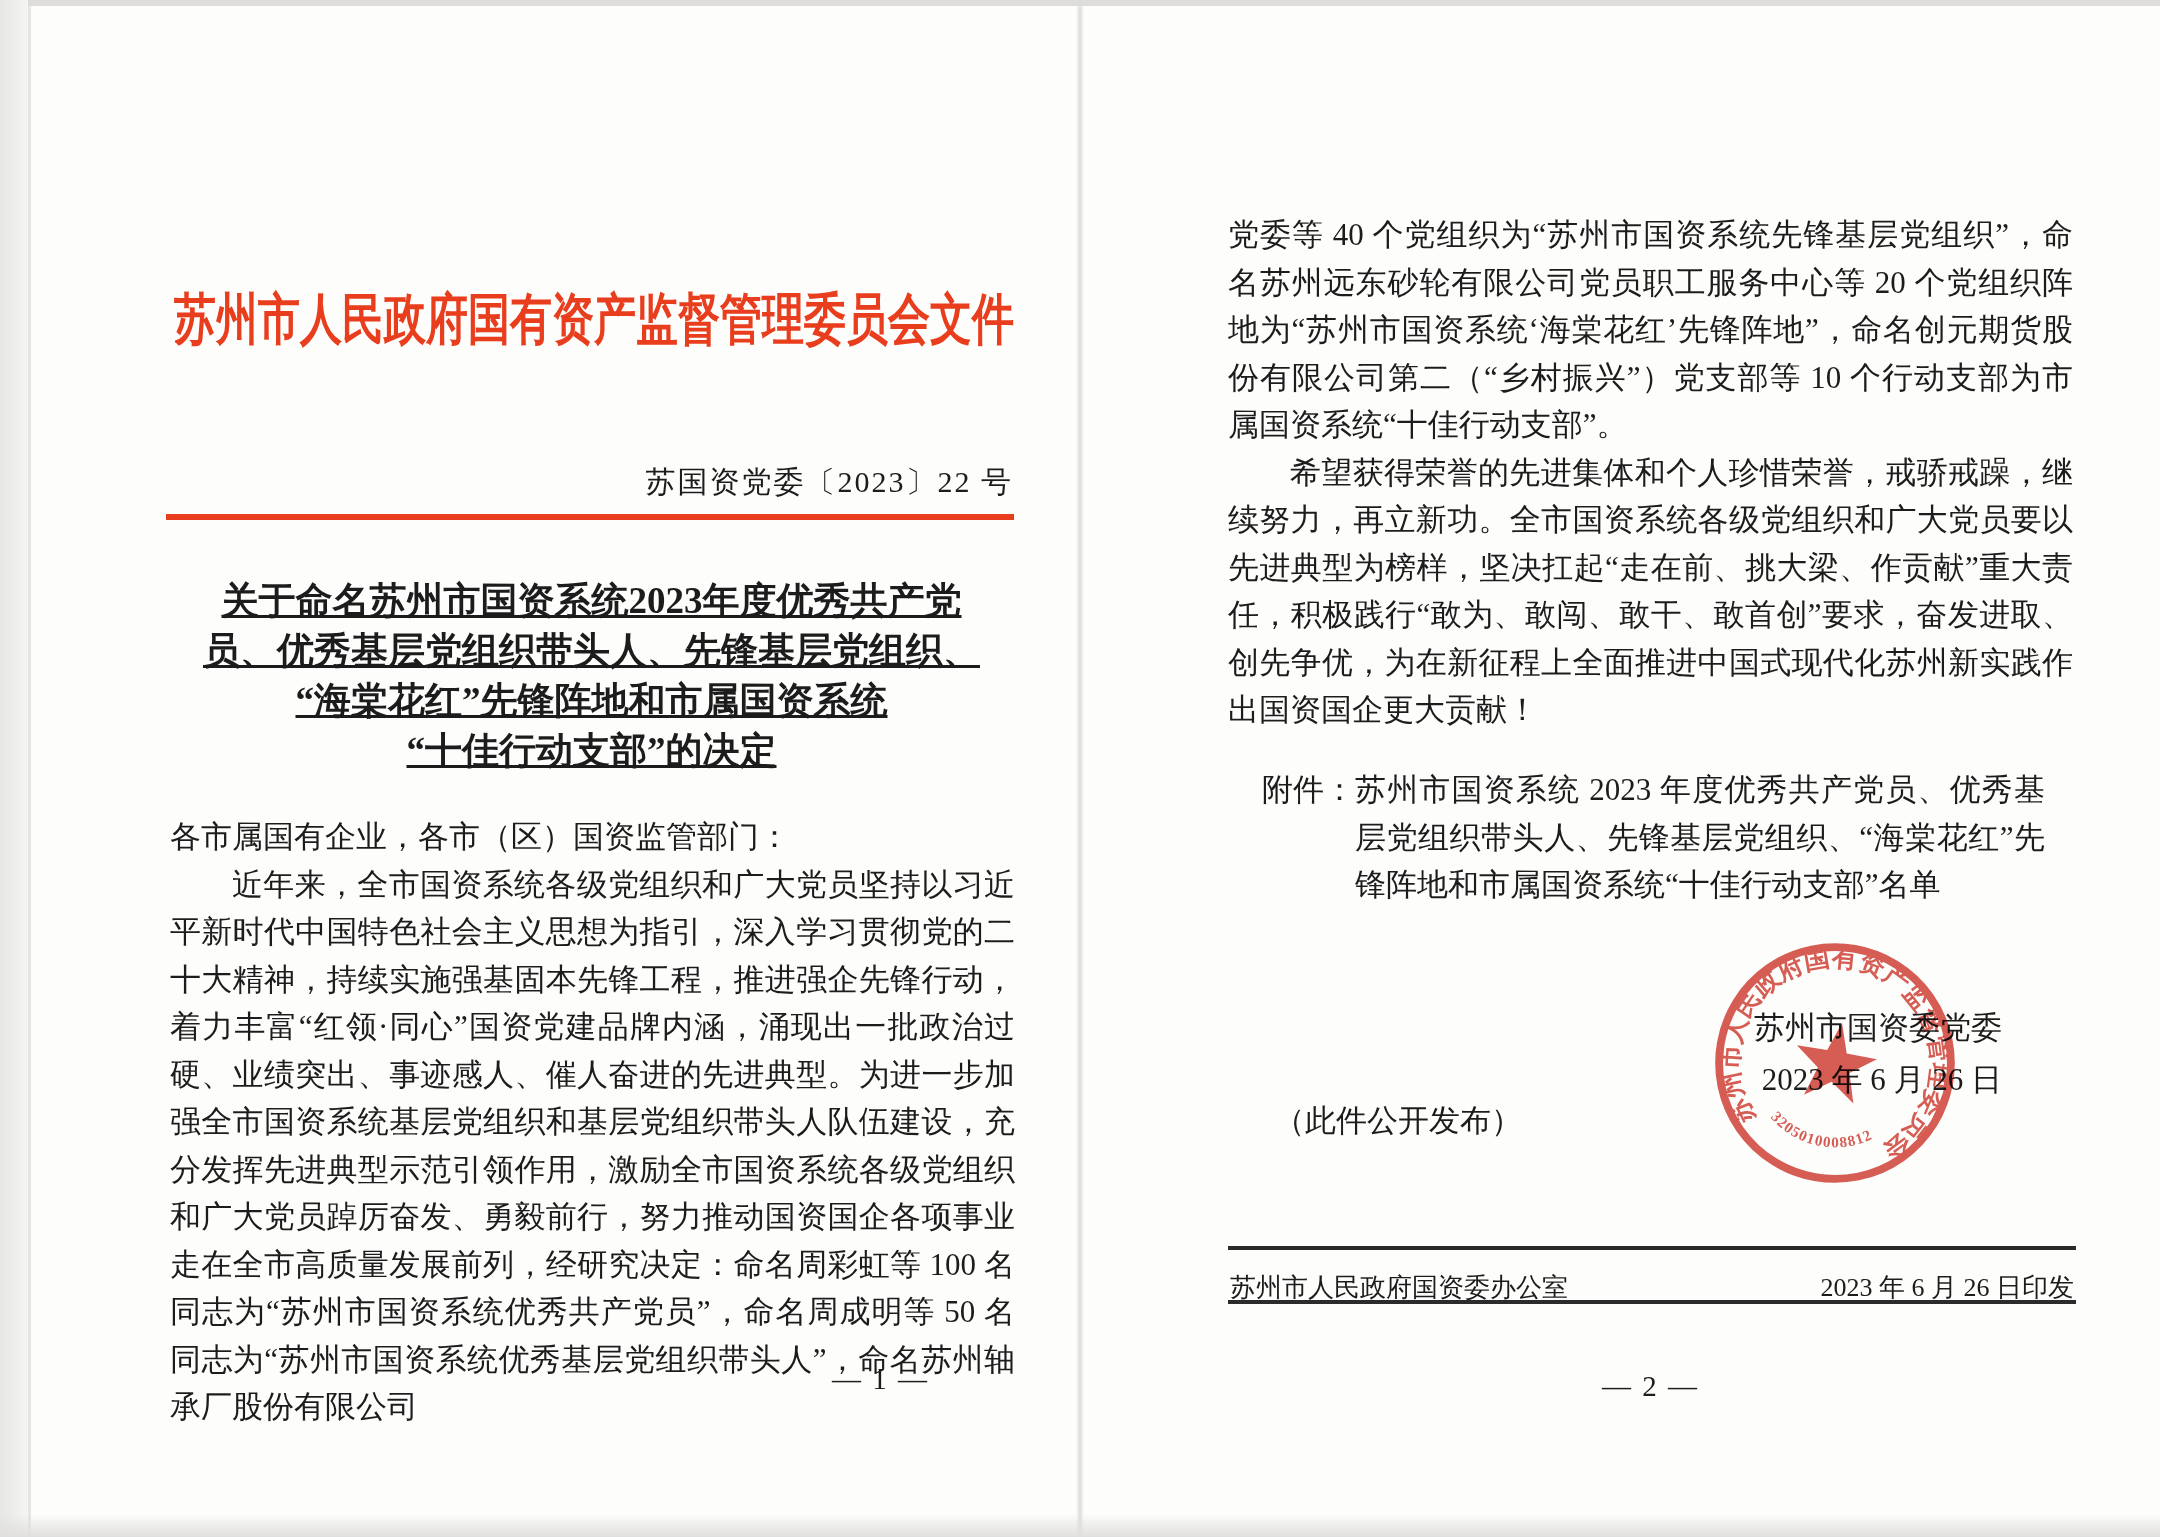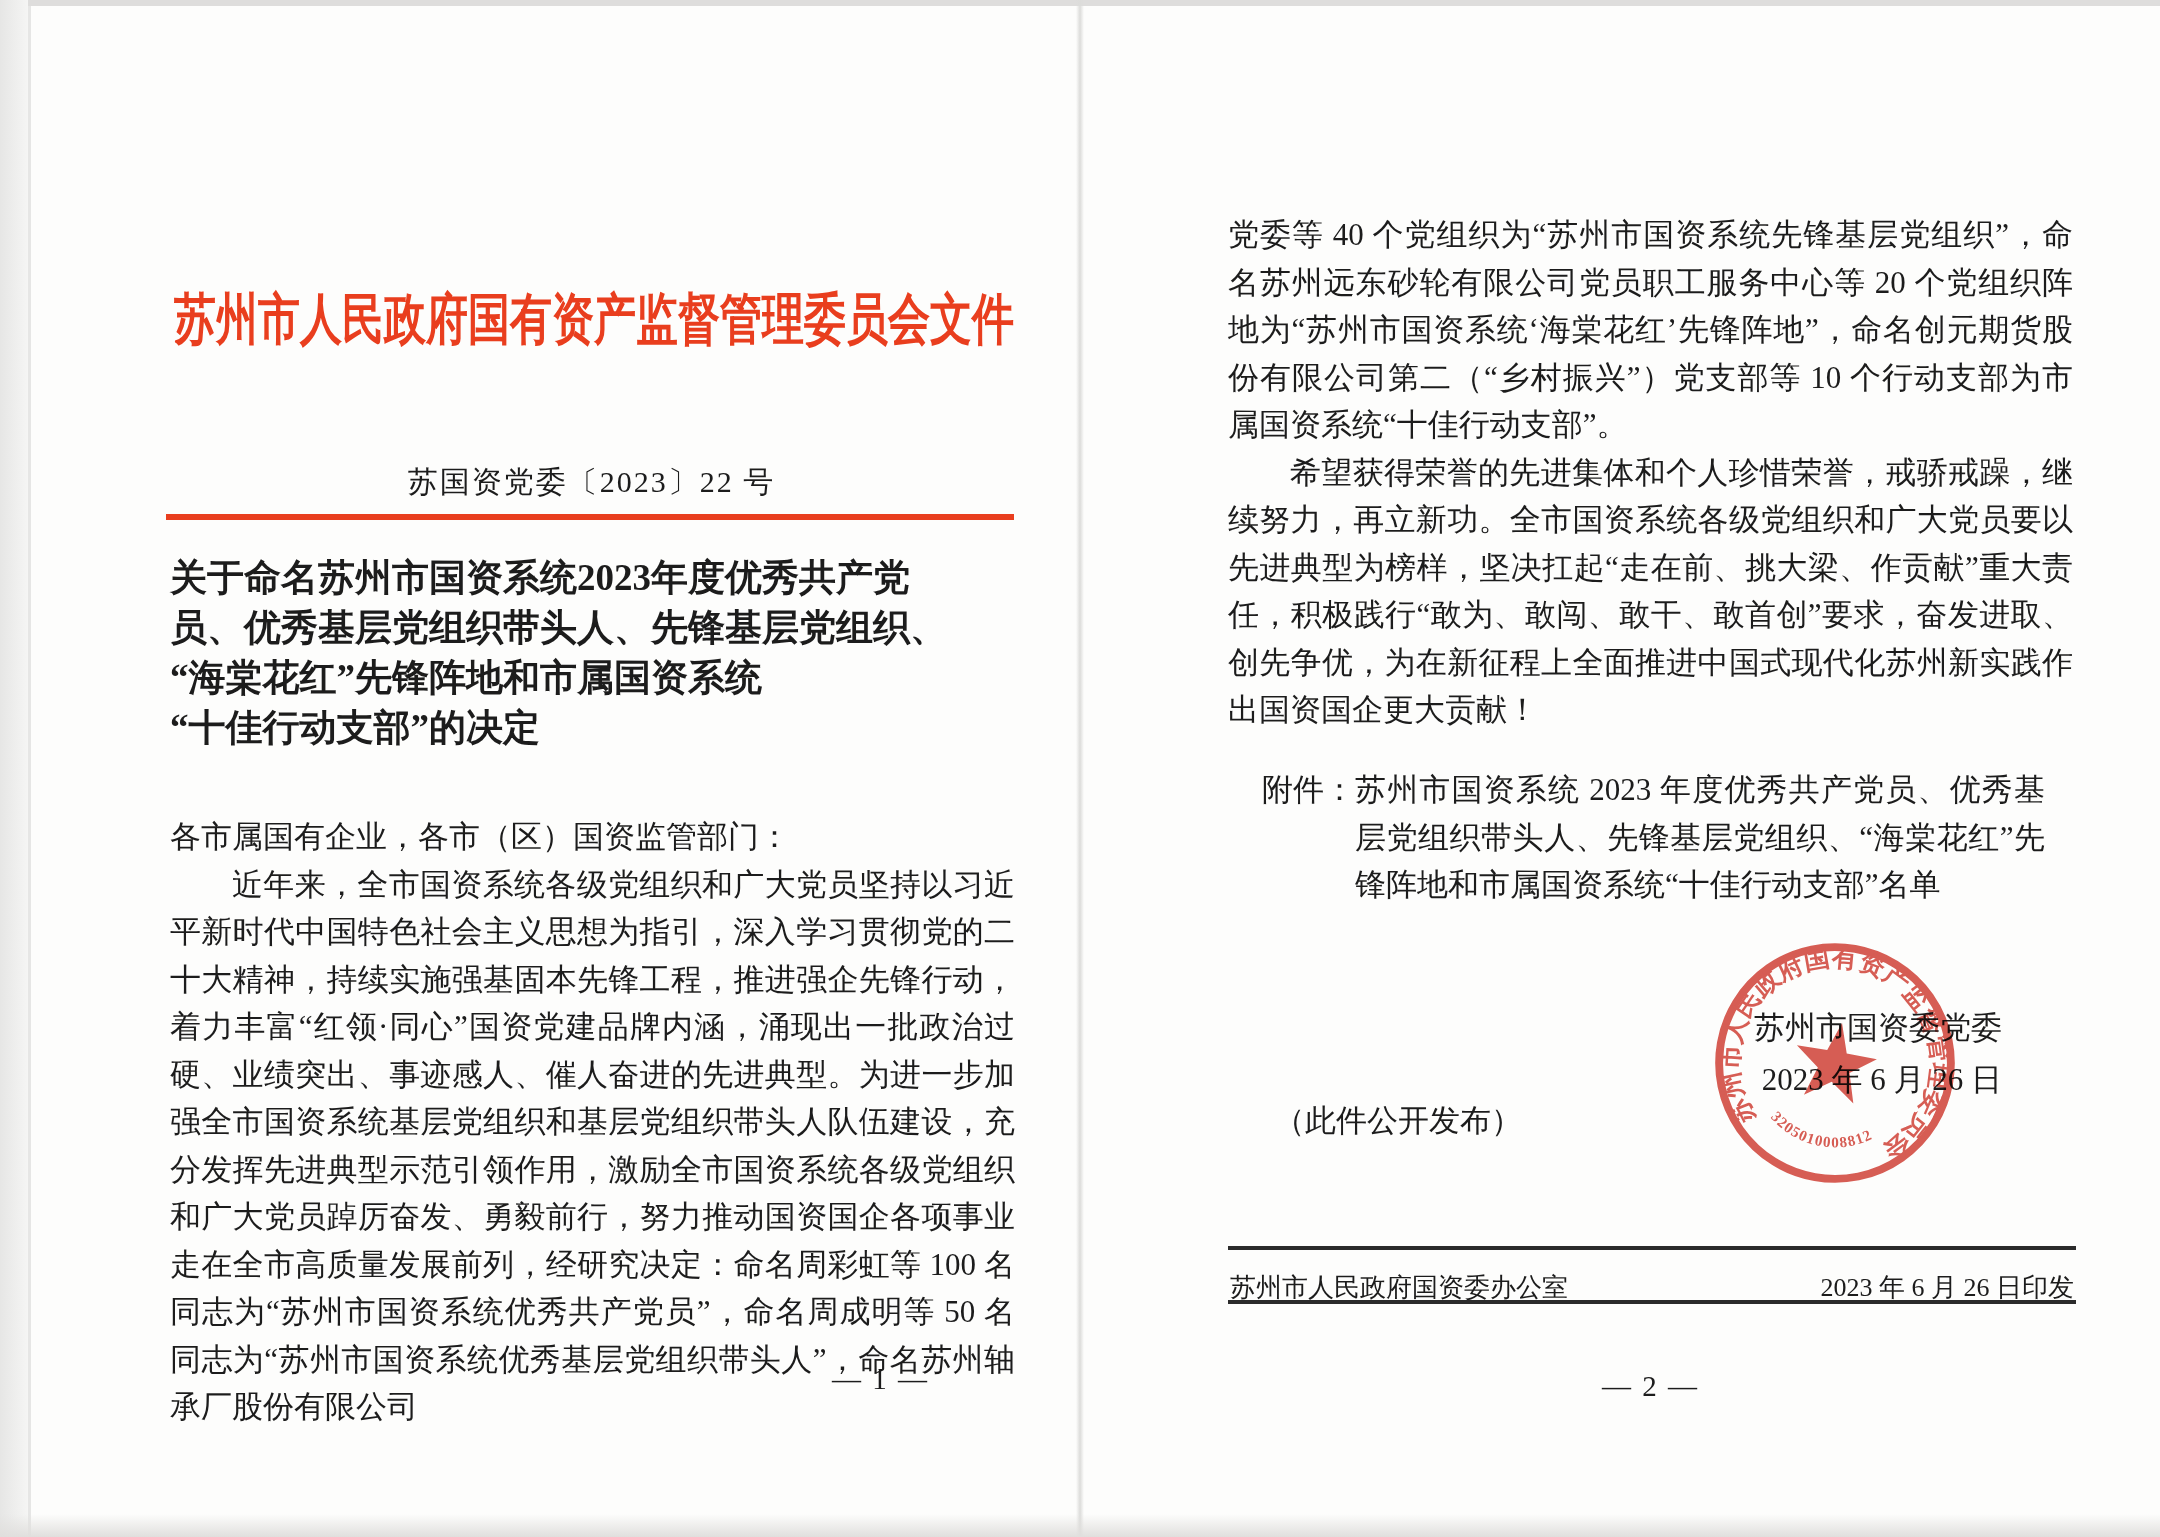--- a/index.html
+++ b/index.html
@@ -17,25 +17,25 @@
   .edge-bottom{position:absolute;left:0;top:1514px;width:2160px;height:23px;
     background:linear-gradient(to bottom,rgba(220,220,218,0),#e0dfdd);}
   .page-seam{position:absolute;left:1076px;top:0;width:8px;height:1537px;
     background:linear-gradient(to right,rgba(230,230,230,0),#dcdcda,rgba(230,230,230,0));}
 
   
   .red-header{position:absolute;left:166px;top:250px;width:848px;height:140px;
     display:flex;align-items:center;justify-content:flex-end;}
   .red-header span{font-size:42px;font-weight:bold;color:#e93e1e;white-space:nowrap;
     display:inline-block;transform:scaleY(1.32);letter-spacing:0px;}
-  .doc-number{position:absolute;left:170px;top:462px;width:843px;text-align:center;
+  .doc-number{position:absolute;left:170px;top:462px;width:843px;text-align:right;
     font-size:30px;letter-spacing:2px;}
   .red-rule{position:absolute;left:166px;top:514px;width:848px;height:6px;background:#e93e1e;}
-  .doc-title{position:absolute;left:170px;top:553px;width:843px;text-align:left;
-    font-size:37px;font-weight:bold;line-height:50px;}
+  .doc-title{position:absolute;left:170px;top:576px;width:843px;text-align:center;
+    font-size:37px;font-weight:bold;line-height:50px;text-decoration:underline;}
   .body-text{font-size:31px;line-height:47.5px;text-align:justify;text-justify:inter-ideograph;margin-top:23px;}
   .body-one{position:absolute;left:170px;top:790px;width:845px;}
   .body-text p{margin:0;text-indent:2em;}
   .body-text .no-indent{text-indent:0;}
   .page-num{position:absolute;font-size:29px;letter-spacing:2px;white-space:nowrap;}
   .pn1{left:832px;top:1363px;}
   .pn2{left:1602px;top:1370px;}
 
   
   .body-two{position:absolute;left:1228px;top:188px;width:845px;}

